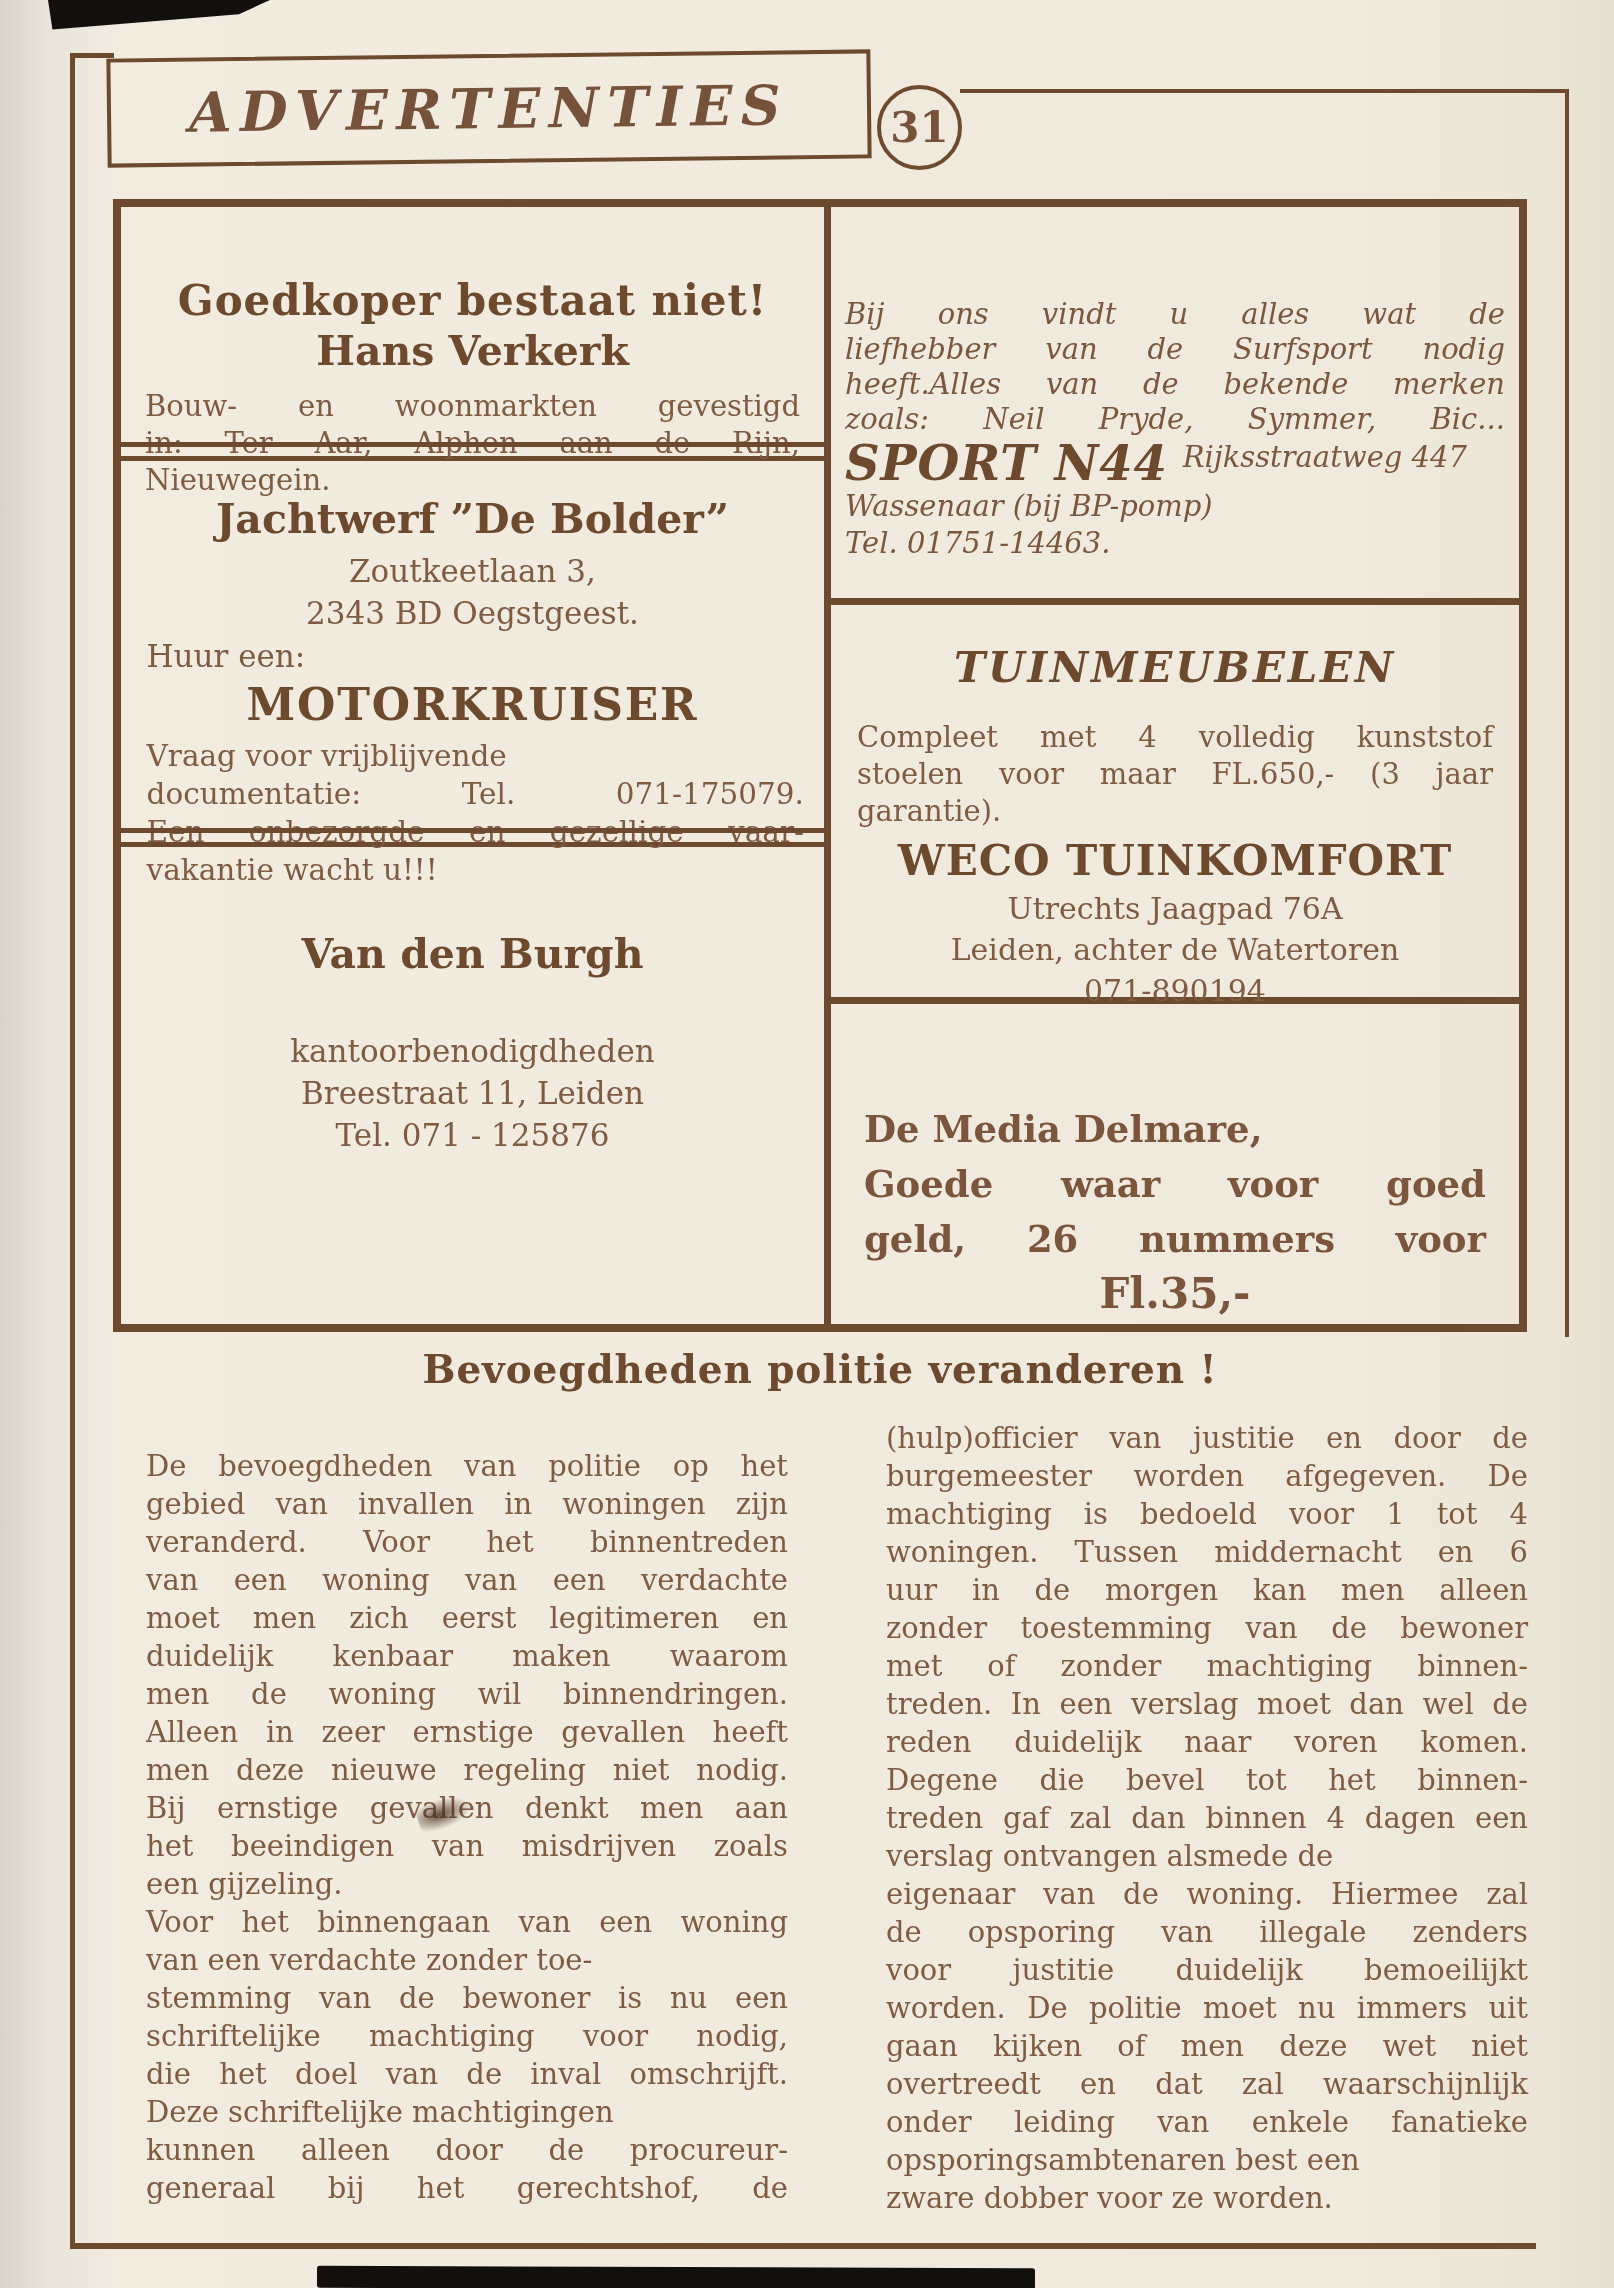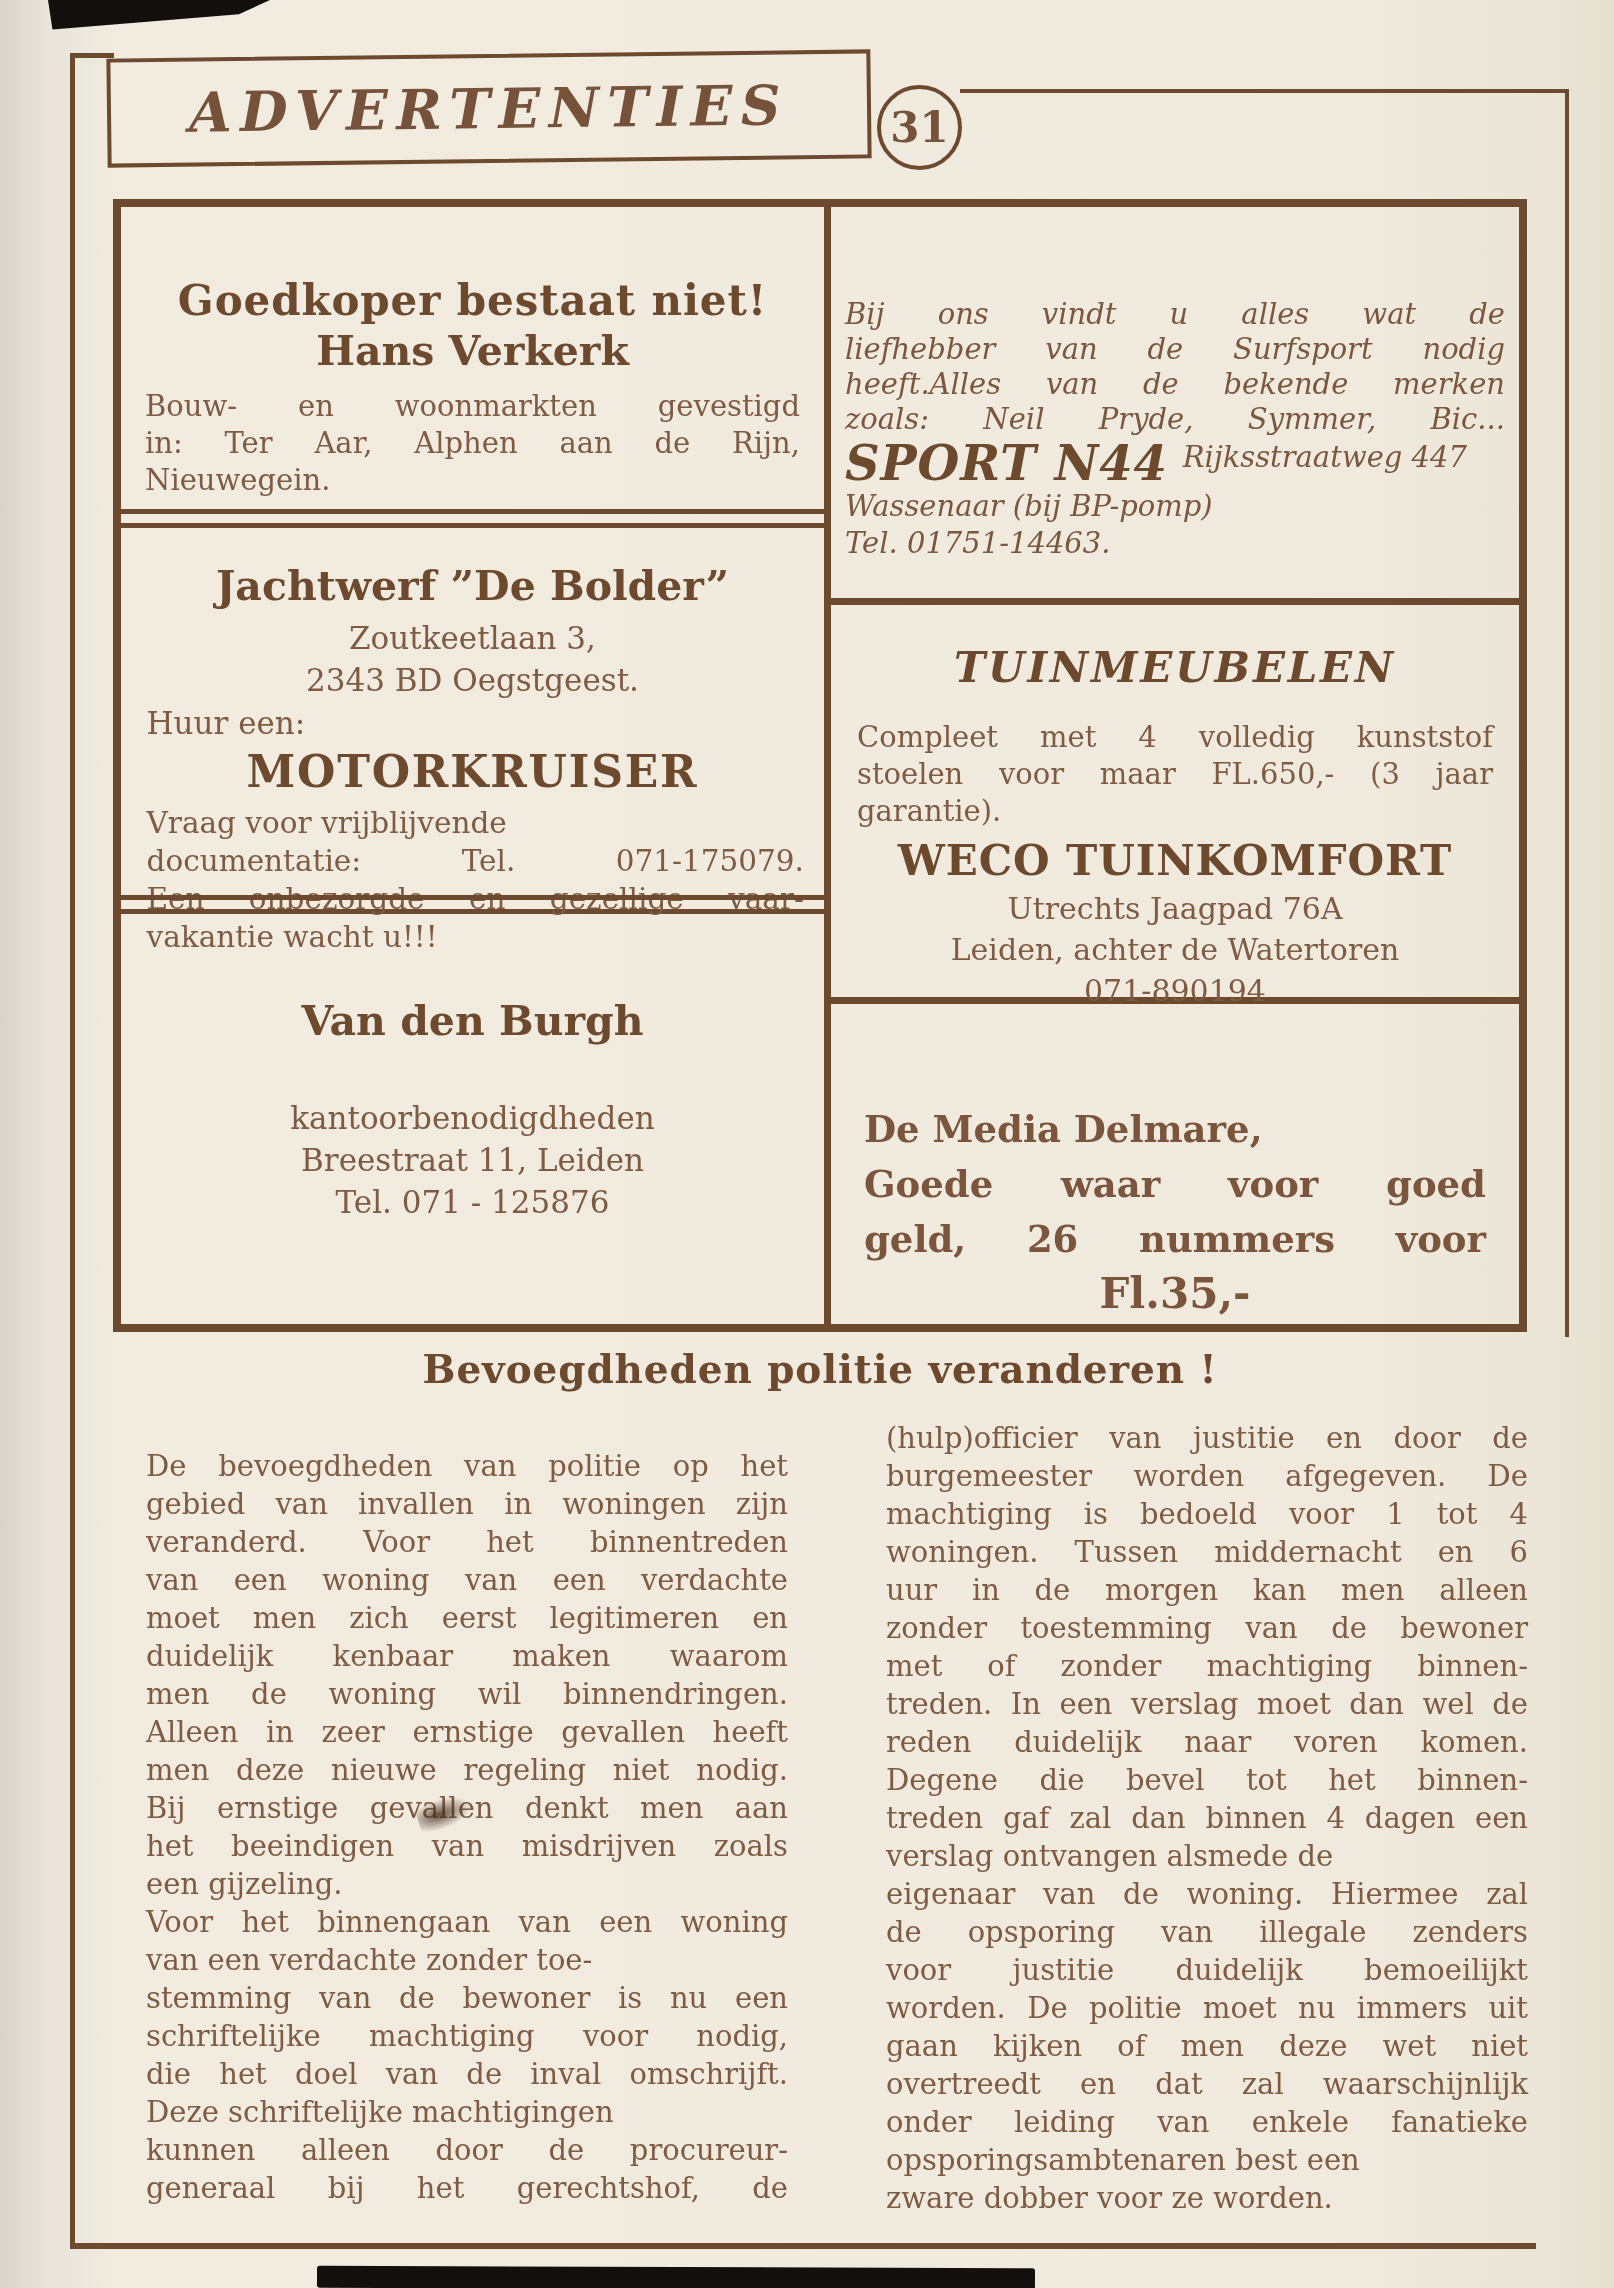--- a/index.html
+++ b/index.html
@@ -71,21 +71,21 @@
   .adcol-right { flex: 1; }
   .adcell { position: relative; }
 
   .jl { text-align: justify; text-align-last: justify; }
   .nj { text-align: right; text-align-last: left; }
   .cline { text-align: center; }
 
   .bline { font-size: 29px; line-height: 37px; color: var(--ink-body); }
 
   
-  .cell-goedkoper { height: 321px; border-bottom: 5.5px solid var(--ink); padding: 68px 24px 8px; }
+  .cell-goedkoper { height: 254px; border-bottom: 5.5px solid var(--ink); padding: 68px 24px 8px; }
   .cell-goedkoper::after, .cell-jachtwerf::after {
     content: ""; position: absolute; left: 0; right: 0; bottom: 9.2px; height: 4.6px;
     background: var(--ink);
   }
   .goedkoper-h1 { font-weight: 700; font-size: 42px; line-height: 52px; text-align: center; color: var(--ink); letter-spacing: 0.9px; }
   .goedkoper-h2 { font-weight: 700; font-size: 41px; line-height: 48px; text-align: center; color: var(--ink); }
   .goedkoper-body { margin-top: 13px; }
 
   
   .cell-jachtwerf { height: 386px; border-bottom: 5.5px solid var(--ink); padding: 31px 20px 0; }

